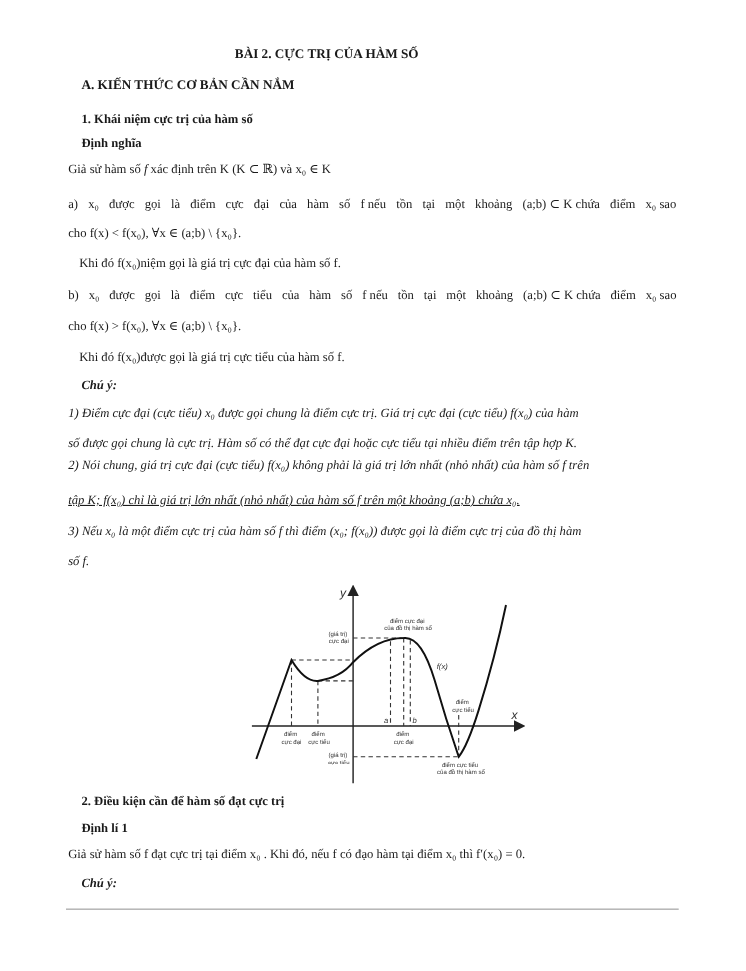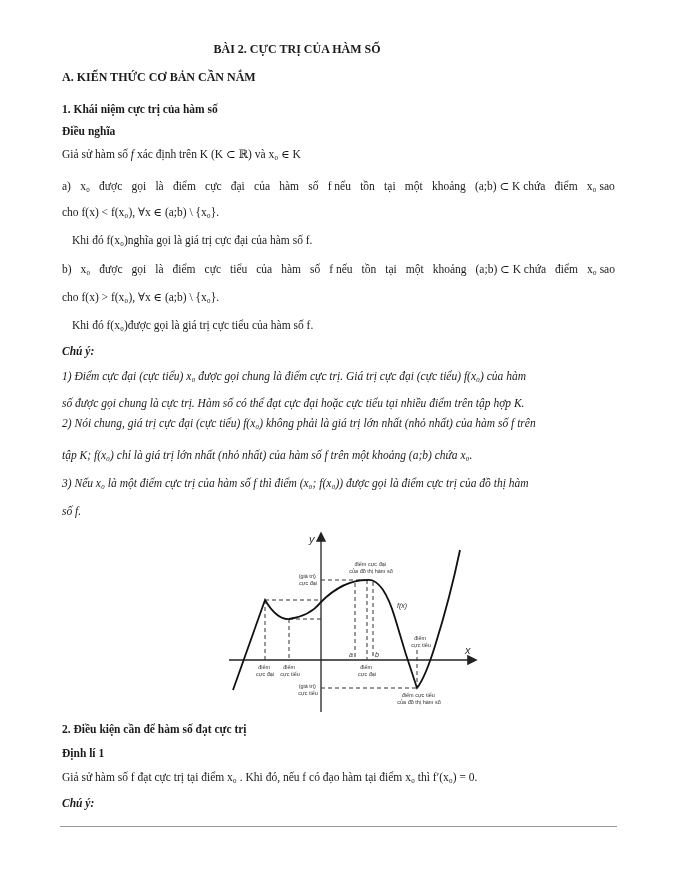--- a/index.html
+++ b/index.html
@@ -4,37 +4,37 @@
 <style>
   html, body { margin: 0; padding: 0; background: #ffffff; }
   body {
     width: 678px; height: 883px; position: relative; overflow: hidden;
     font-family: "Liberation Serif", "DejaVu Serif", serif;
     color: #1a1a1a;
     font-size: 11.5px;
   }
   .line { position: absolute; left: 62px; white-space: nowrap; line-height: 14px; }
   .title { left: 0; width: 594px; text-align: center; font-weight: bold; font-size: 12px; top: 42px; }
-  .bold { font-weight: bold; }
+  .bold { font-weight: bold; margin-left: 12px; }
   .italic { font-style: italic; }
   .justify-line { display: flex; justify-content: space-between; width: 553px; }
   .math { font-family: "Liberation Serif", "DejaVu Serif", serif; }
   .rule { position: absolute; left: 60px; top: 826px; width: 557px; height: 1px; background: #9a9a9a; }
   svg text { font-family: "Liberation Sans", "DejaVu Sans", sans-serif; fill: #333; }
 </style>
 </head>
 <body>
 
 <div class="line title">BÀI 2. CỰC TRỊ CỦA HÀM SỐ</div>
 
 <div class="line bold" style="top:70px;font-size:12px;">A. KIẾN THỨC CƠ BẢN CẦN NẮM</div>
 
 <div class="line bold" style="top:102px;">1. Khái niệm cực trị của hàm số</div>
 
-<div class="line bold" style="top:124px;">Điều nghĩa</div>
+<div class="line bold" style="top:124px;">Định nghĩa</div>
 
 <div class="line" style="top:147px;">
   <span>Giả sử hàm số </span><span class="italic">f</span><span> xác định trên </span><span class="math">K (K ⊂ ℝ)</span><span> và </span><span class="math">x₀ ∈ K</span>
 </div>
 
 <div class="line justify-line" style="top:179px;" id="itemA1">
     <span>a)</span>
     <span>x₀</span>
     <span>được</span>
     <span>gọi</span>
@@ -51,21 +51,21 @@
     <span>một</span>
     <span>khoảng</span>
     <span>(a;b) ⊂ K chứa</span>
     <span>điểm</span>
     <span>x₀ sao</span>
   </div>
 <div class="line" style="top:205px;">
   <span>cho </span><span class="math">f(x) &lt; f(x₀), ∀x ∈ (a;b) \ {x₀}.</span>
 </div>
 <div class="line" style="top:233px;left:72px;">
-  <span>Khi đó </span><span class="math">f(x₀)</span><span>nghĩa gọi là giá trị cực đại của hàm số f.</span>
+  <span>Khi đó </span><span class="math">f(x₀)</span><span>niệm gọi là giá trị cực đại của hàm số f.</span>
 </div>
 
 <div class="line justify-line" style="top:262px;" id="itemB1">
     <span>b)</span>
     <span>x₀</span>
     <span>được</span>
     <span>gọi</span>
     <span>là</span>
     <span>điểm</span>
     <span>cực</span>
@@ -86,21 +86,21 @@
   <span>cho </span><span class="math">f(x) &gt; f(x₀), ∀x ∈ (a;b) \ {x₀}.</span>
 </div>
 <div class="line" style="top:318px;left:72px;text-align:center;">
   <span>Khi đó </span><span class="math">f(x₀)</span><span>được gọi là giá trị cực tiểu của hàm số f.</span>
 </div>
 
 <div class="line bold italic" style="top:344px;">Chú ý:</div>
 <div class="line italic" style="top:369px;">1) Điểm cực đại (cực tiểu) x₀ được gọi chung là điểm cực trị. Giá trị cực đại (cực tiểu) f(x₀) của hàm</div>
 <div class="line italic" style="top:396px;">số được gọi chung là cực trị. Hàm số có thể đạt cực đại hoặc cực tiểu tại nhiều điểm trên tập hợp K.</div>
 <div class="line italic" style="top:416px;text-align:center;">2) Nói chung, giá trị cực đại (cực tiểu) f(x₀) không phải là giá trị lớn nhất (nhỏ nhất) của hàm số f trên</div>
-<div class="line italic" style="top:448px;">tập K; f(x₀) chỉ là giá trị lớn nhất (nhỏ nhất) của hàm số f trên một khoảng (a;b) chứa x₀.</div>
+<div class="line italic" style="top:448px;text-decoration:underline;">tập K; f(x₀) chỉ là giá trị lớn nhất (nhỏ nhất) của hàm số f trên một khoảng (a;b) chứa x₀.</div>
 <div class="line italic" style="top:476px;">3) Nếu x₀ là một điểm cực trị của hàm số f thì điểm (x₀; f(x₀)) được gọi là điểm cực trị của đồ thị hàm</div>
 <div class="line italic" style="top:504px;">số f.</div>
 
 <svg style="position:absolute;left:225px;top:528px;" width="255" height="185" viewBox="0 0 255 185">
   <defs>
     <marker id="arr" markerWidth="8" markerHeight="8" refX="6" refY="4" orient="auto">
       <path d="M0,0 L8,4 L0,8 Z" fill="#222"></path>
     </marker>
   </defs>
 

